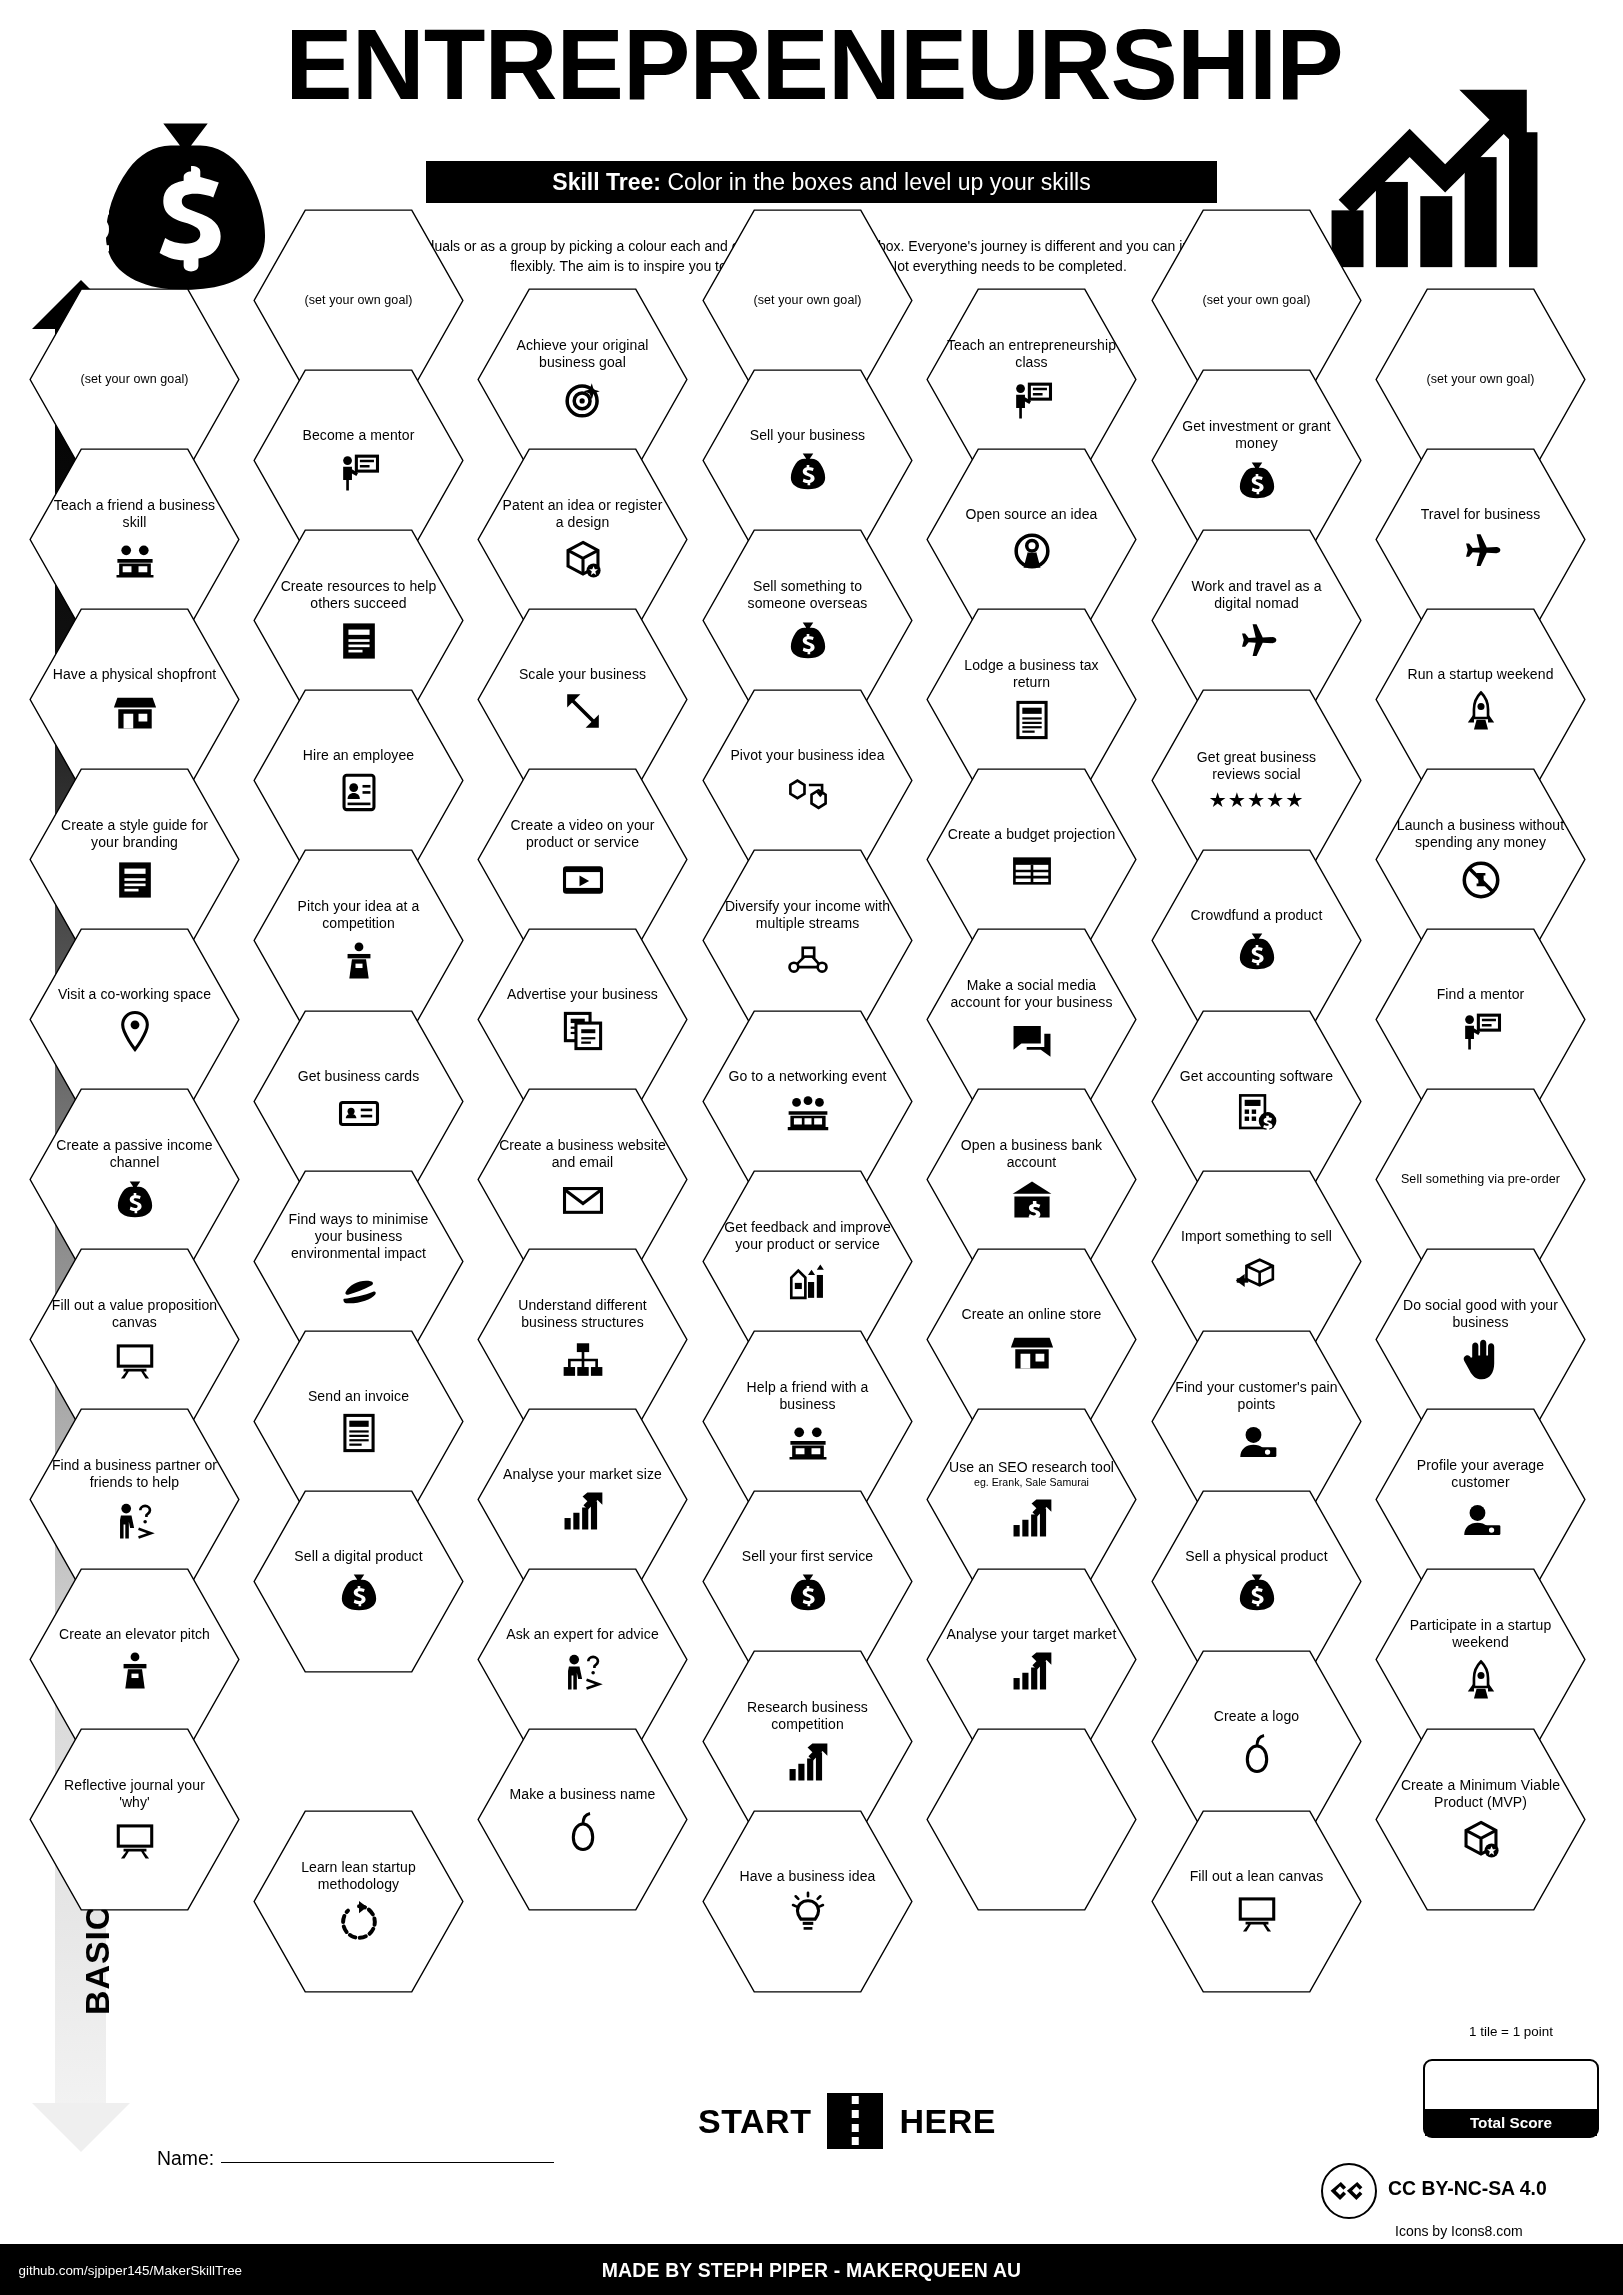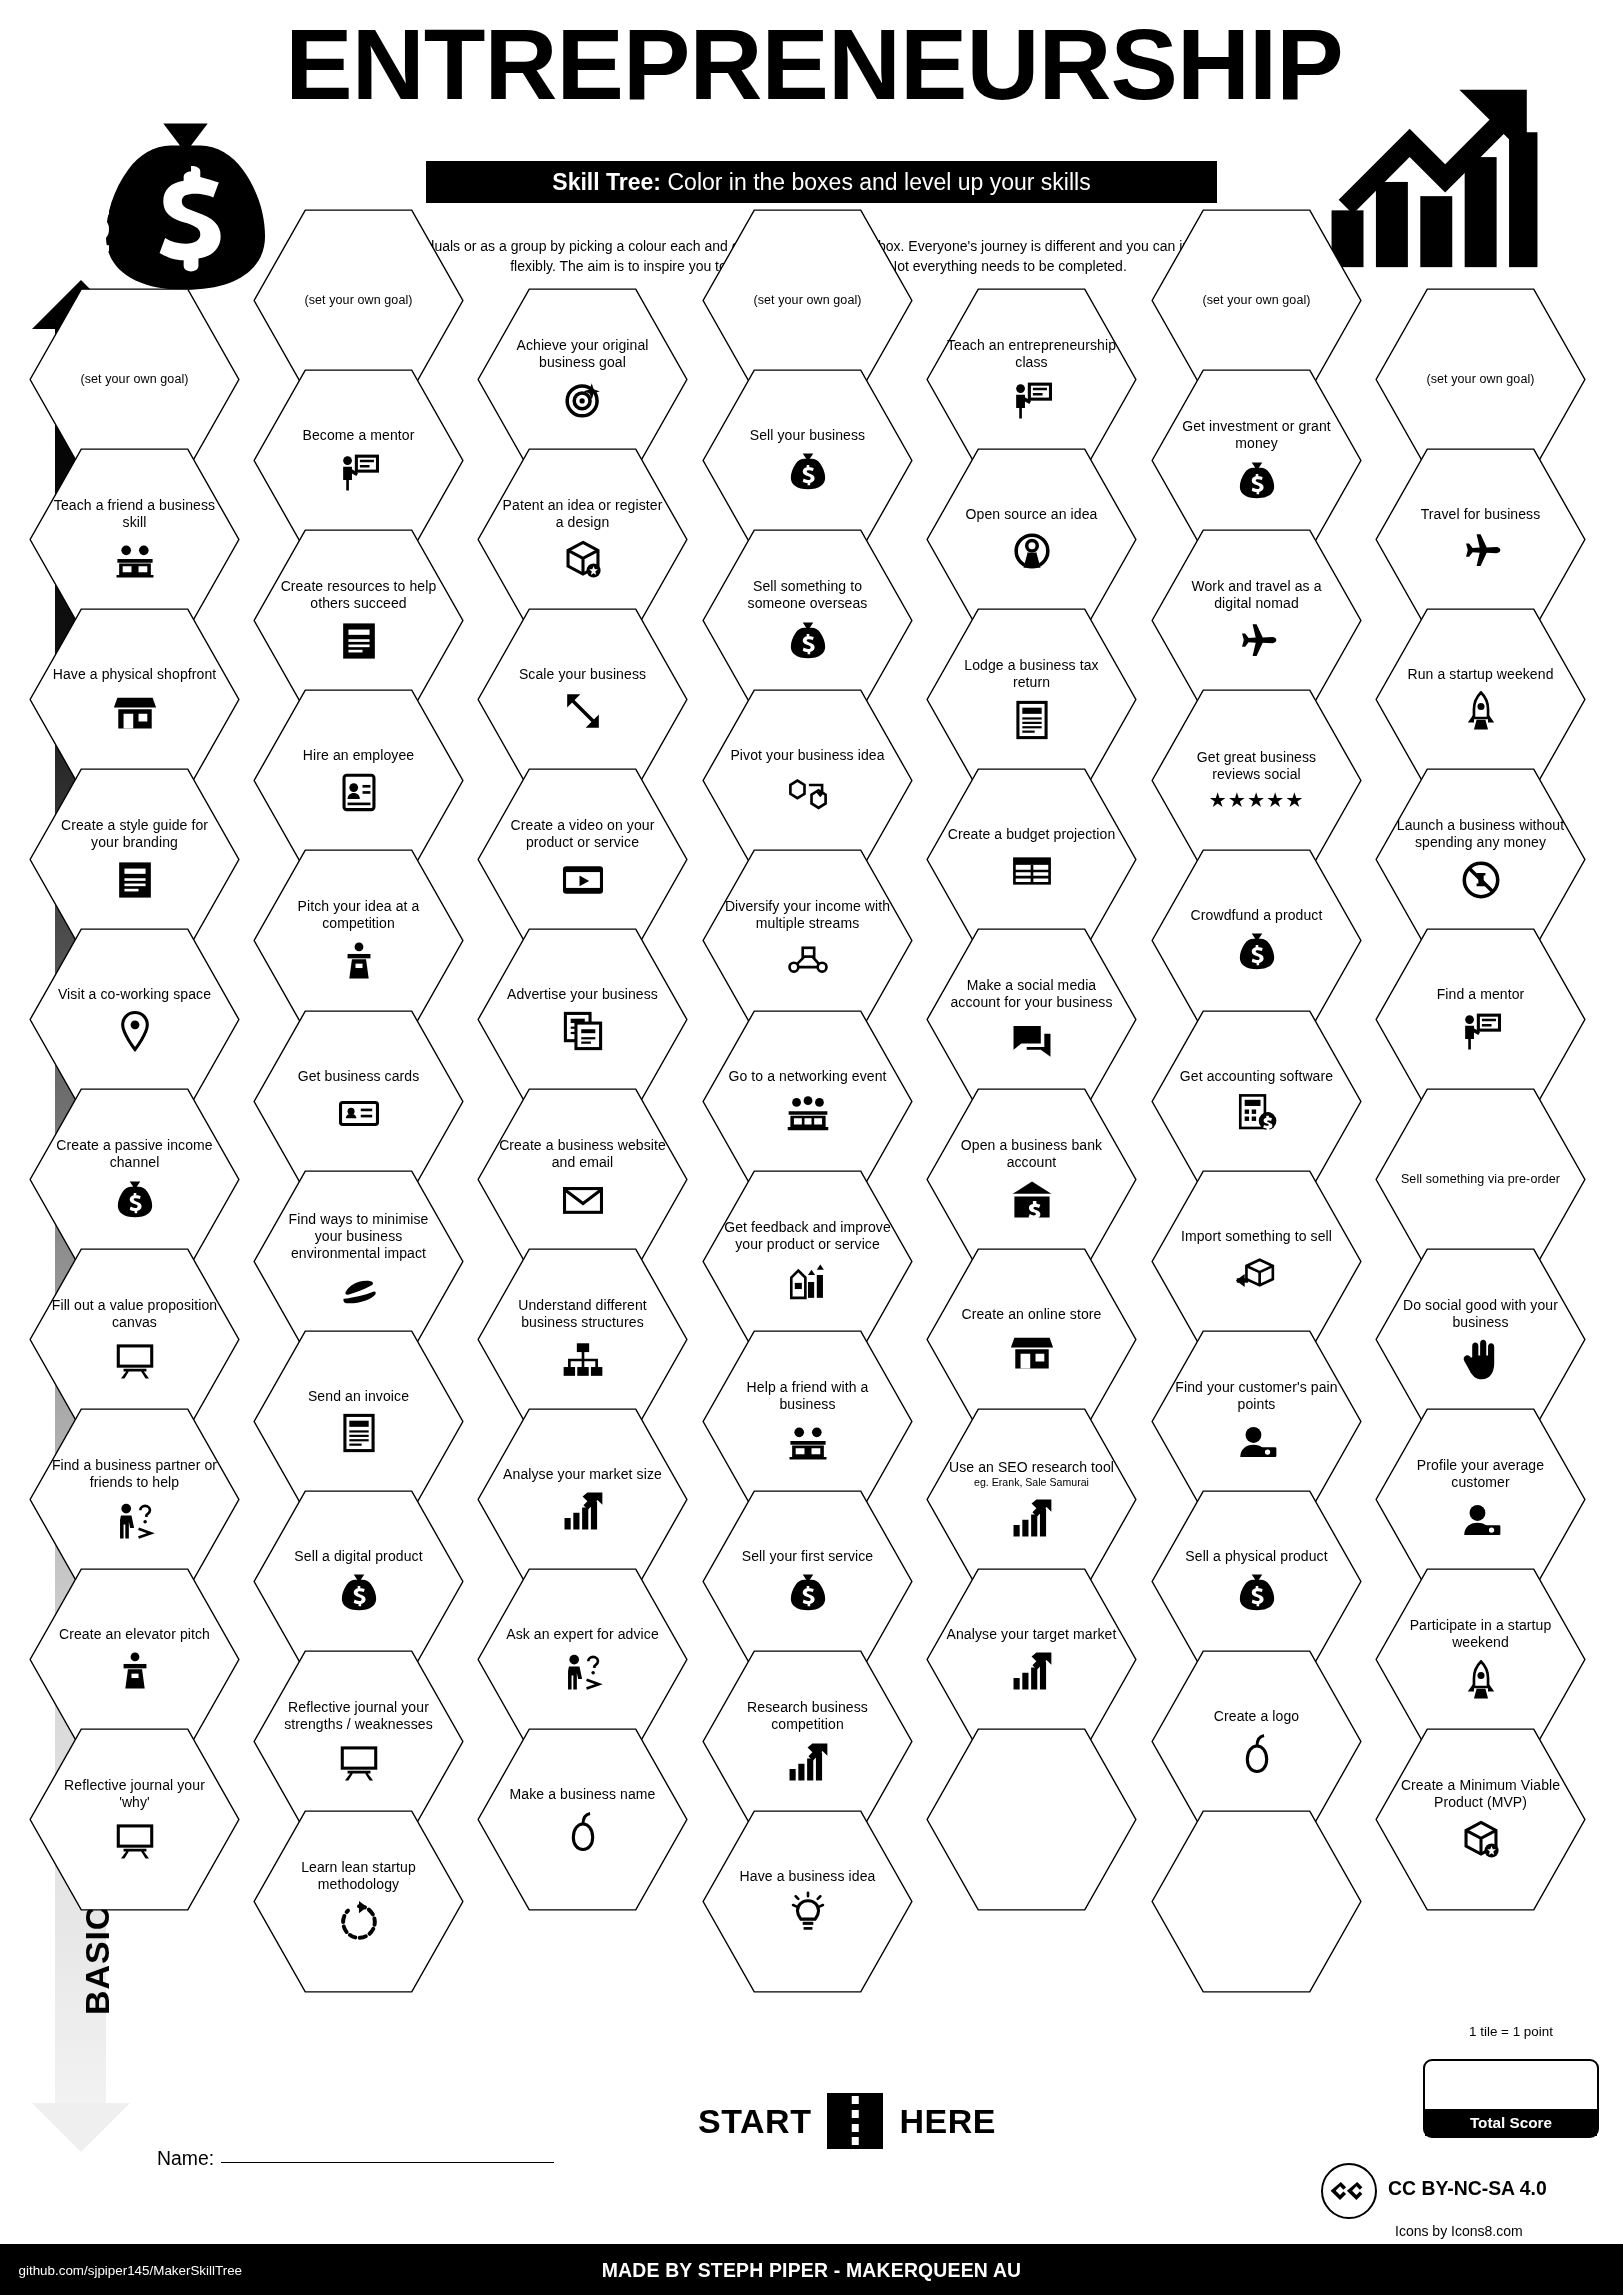--- a/index.html
+++ b/index.html
@@ -459,34 +459,20 @@
       <div class="hex-inner">
         <div class="label">Sell a digital product</div>
         <div class="ico">
           <svg viewBox="0 0 100 100">
             <path fill="#000" d="M38 8h24l-8 12h4c8 0 15 4 20 11 7 10 11 21 11 32 0 16-14 26-39 26S11 79 11 63c0-11 4-22 11-32 5-7 12-11 20-11h4L38 8z"></path>
             <path fill="#fff" d="M47 34h6v5c4 0 7 1 10 2l-2 7c-3-1-6-2-9-2-3 0-5 1-5 3s2 3 7 5c7 2 11 5 11 11 0 5-4 9-10 10v5h-6v-5c-4 0-8-1-11-3l2-7c3 2 7 3 10 3 4 0 6-1 6-4 0-2-2-3-7-5-7-2-11-5-11-10 0-5 4-9 9-10v-5z"></path>
           </svg>
         </div>
       </div>
     </div>
-    <div class="hex" style="left: 252px; top: 1649px;">
-      <svg class="hexbg" viewBox="0 0 100 87" preserveAspectRatio="none">
-        <polygon points="25,1 75,1 99,43.5 75,86 25,86 1,43.5" fill="#ffffff" stroke="#000000" stroke-width="1.4" vector-effect="non-scaling-stroke"></polygon>
-      </svg>
-      <div class="hex-inner">
-        <div class="label">Reflective journal your strengths / weaknesses</div>
-        <div class="ico">
-          <svg viewBox="0 0 100 100">
-            <rect x="12" y="18" width="76" height="46" fill="none" stroke="#000" stroke-width="7"></rect>
-            <path fill="#000" d="M24 70h52v6H24zM30 76l-12 16h8l10-16zM70 76l12 16h-8l-10-16z"></path>
-          </svg>
-        </div>
-      </div>
-    </div>
     <div class="hex" style="left: 252px; top: 1809px;">
       <svg class="hexbg" viewBox="0 0 100 87" preserveAspectRatio="none">
         <polygon points="25,1 75,1 99,43.5 75,86 25,86 1,43.5" fill="#ffffff" stroke="#000000" stroke-width="1.4" vector-effect="non-scaling-stroke"></polygon>
       </svg>
       <div class="hex-inner">
         <div class="label">Learn lean startup methodology</div>
         <div class="ico">
           <svg viewBox="0 0 100 100">
             <path fill="none" stroke="#000" stroke-width="9" stroke-linecap="round" stroke-dasharray="14 10" d="M50 14a36 36 0 1 1-25 10"></path>
             <path fill="#000" d="M50 2l18 14-18 14z"></path>
@@ -1107,20 +1093,29 @@
             <path fill="none" stroke="#000" stroke-width="7" d="M50 34c12 0 22 12 22 30s-10 28-22 28-22-10-22-28 10-30 22-30z"></path>
             <path fill="none" stroke="#000" stroke-width="7" d="M50 34c0-14 6-22 16-24"></path>
           </svg>
         </div>
       </div>
     </div>
     <div class="hex" style="left: 1150px; top: 1809px;">
       <svg class="hexbg" viewBox="0 0 100 87" preserveAspectRatio="none">
         <polygon points="25,1 75,1 99,43.5 75,86 25,86 1,43.5" fill="#ffffff" stroke="#000000" stroke-width="1.4" vector-effect="non-scaling-stroke"></polygon>
       </svg>
+      <div class="hex-inner">
+        <div class="label">Fill out a lean canvas</div>
+        <div class="ico">
+          <svg viewBox="0 0 100 100">
+            <rect x="12" y="18" width="76" height="46" fill="none" stroke="#000" stroke-width="7"></rect>
+            <path fill="#000" d="M24 70h52v6H24zM30 76l-12 16h8l10-16zM70 76l12 16h-8l-10-16z"></path>
+          </svg>
+        </div>
+      </div>
     </div>
     <div class="hex empty" style="left: 1374px; top: 287px;">
       <svg class="hexbg" viewBox="0 0 100 87" preserveAspectRatio="none">
         <polygon points="25,1 75,1 99,43.5 75,86 25,86 1,43.5" fill="#ffffff" stroke="#000000" stroke-width="1.4" vector-effect="non-scaling-stroke"></polygon>
       </svg>
       <div class="hex-inner">
         <div class="label">(set your own goal)</div>
       </div>
     </div>
     <div class="hex" style="left: 1374px; top: 447px;">

